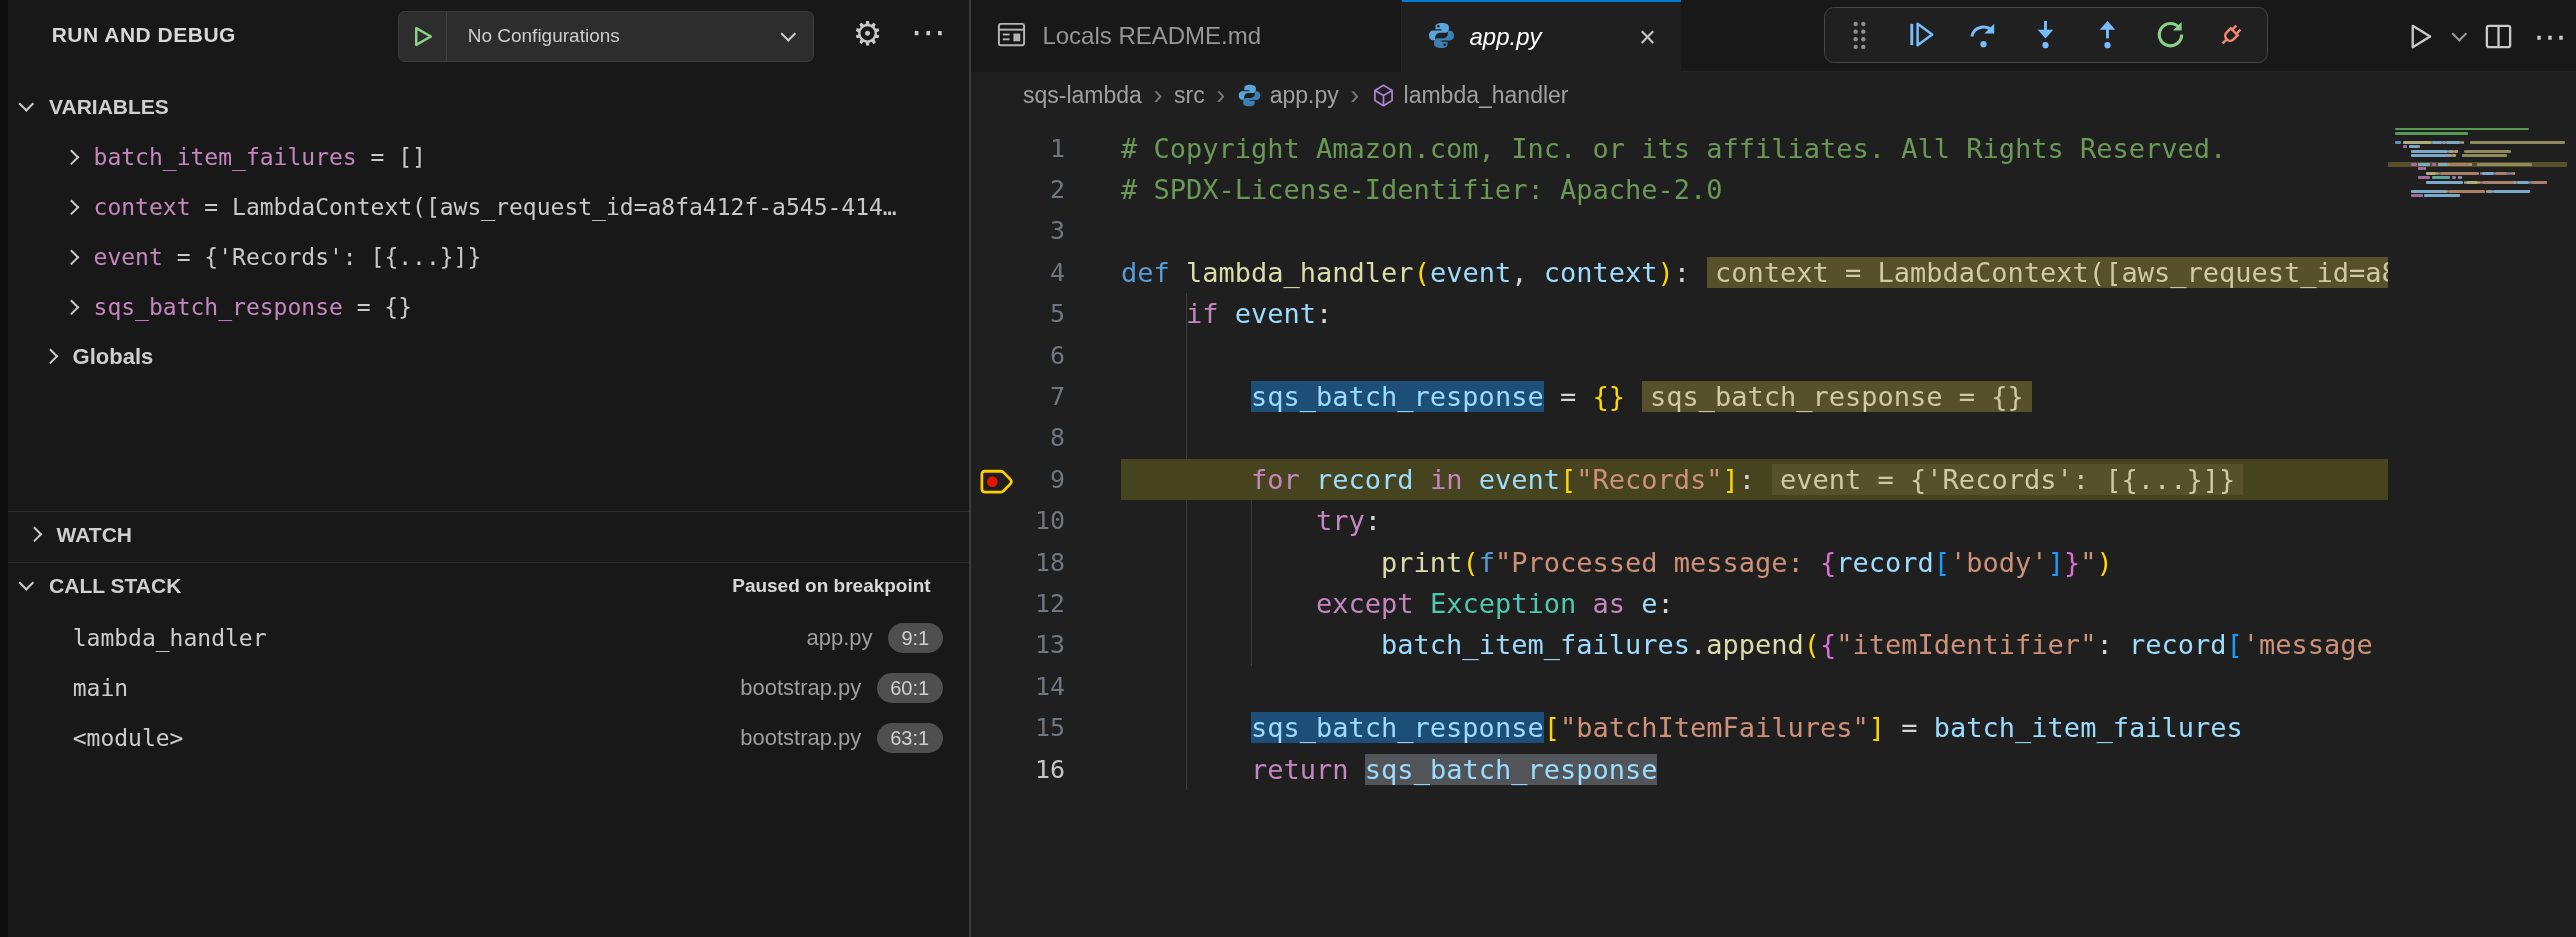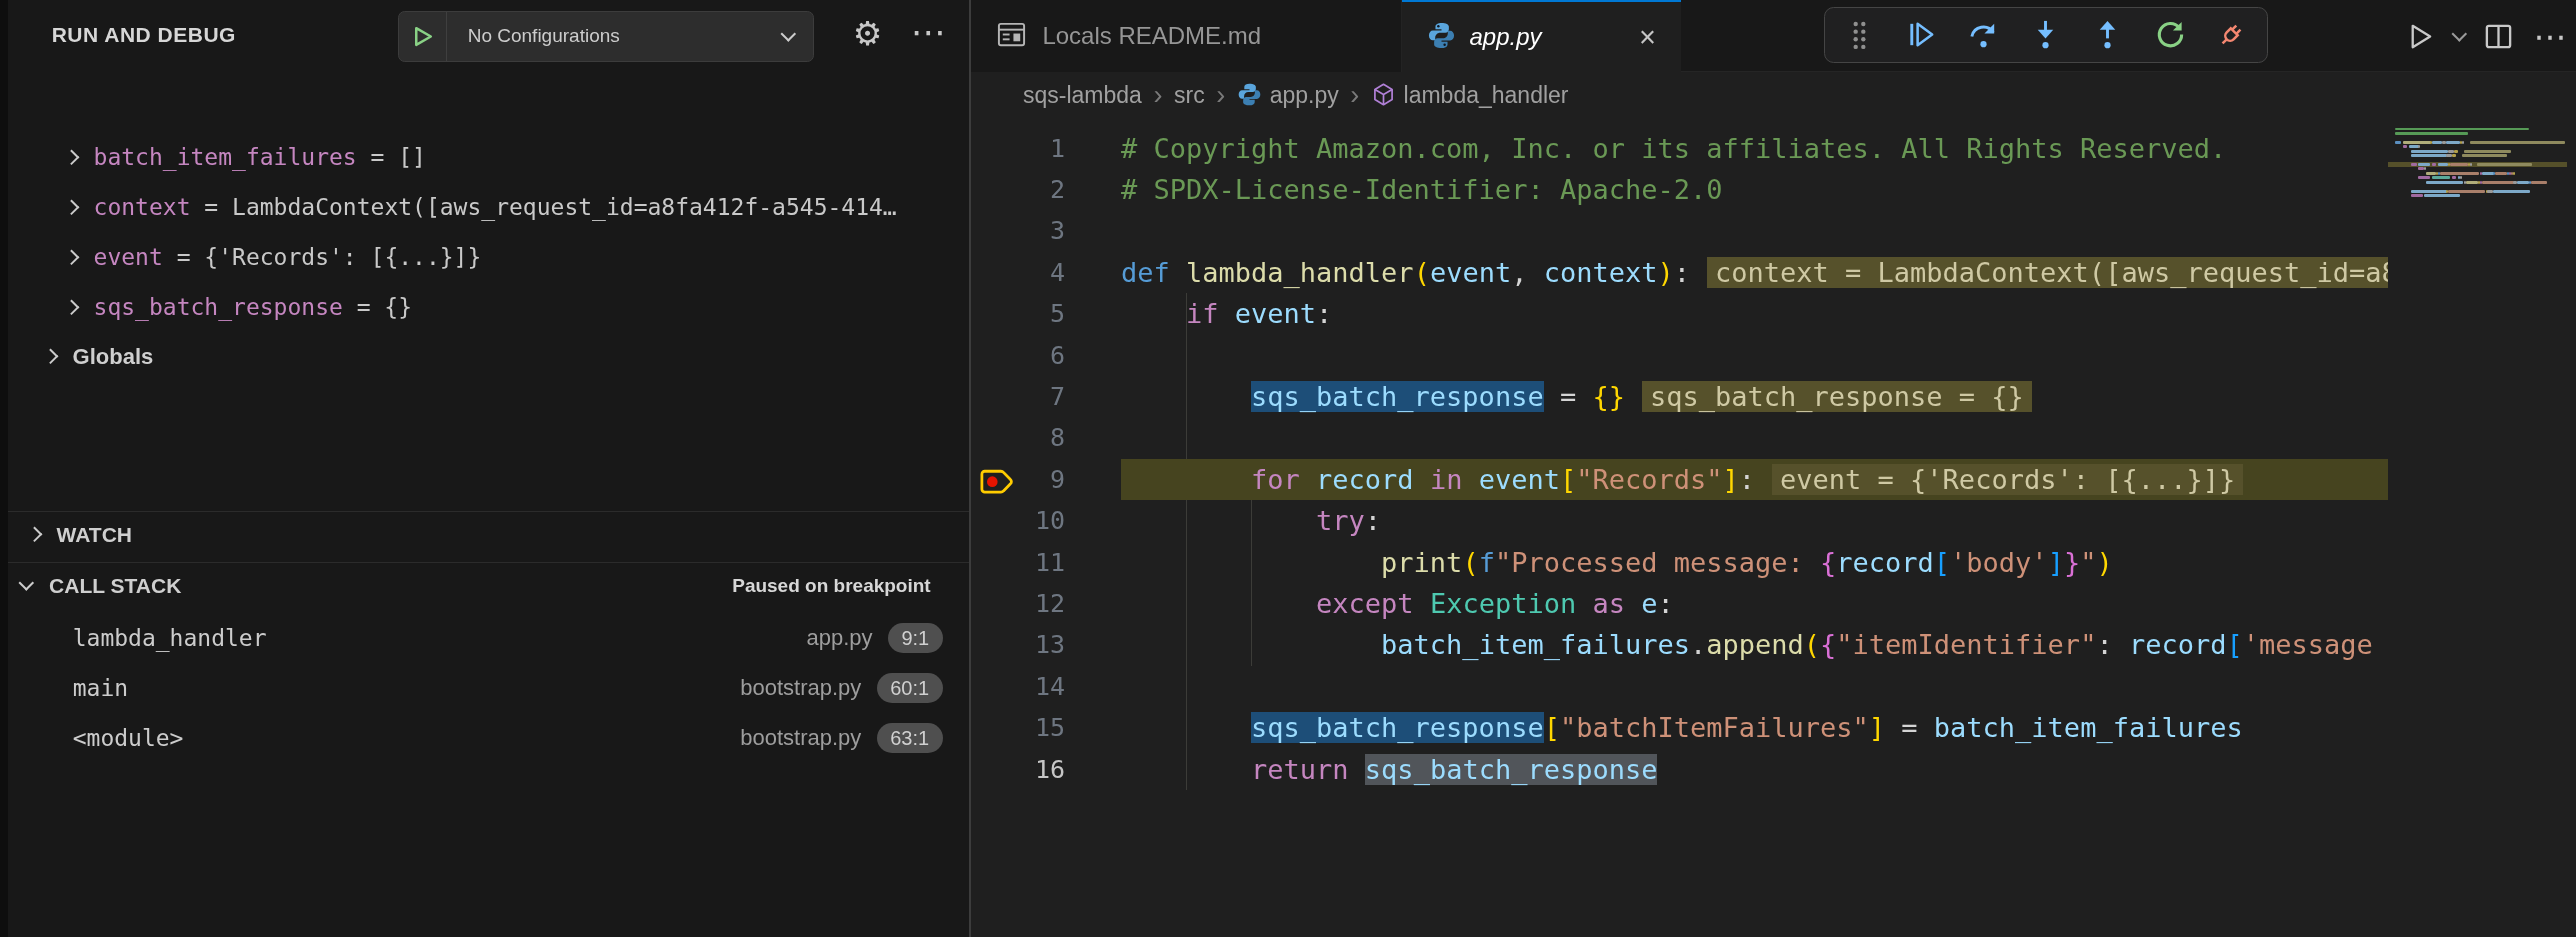--- a/index.html
+++ b/index.html
@@ -56,21 +56,21 @@
   .tab .close{margin-left:auto;font-size:29px;color:#c5c5c5;padding-left:17.3px;cursor:pointer}
 
   #dbg-toolbar{position:absolute;left:853px;top:6.7px;height:56px;background:#202021;border:1px solid #454545;border-radius:9.6px;display:flex;align-items:center;padding:0 15.4px;gap:23px}
   .dbg-btn{width:39px;height:39px;display:flex;align-items:center;justify-content:center;cursor:pointer}
   #grip{cursor:grab}
 
   #ed-actions{position:absolute;right:9.6px;top:0;height:72px;display:flex;align-items:center;gap:19px}
   #ed-actions .abtn{display:flex;align-items:center;justify-content:center;cursor:pointer}
 
   #breadcrumb{position:absolute;left:0;top:72px;width:100%;height:46px;display:flex;align-items:center;padding-left:52px;background:#1f1f1f}
-  .bc-item{font-size:23px;color:#a0a0a0;display:flex;gap:7.7px;cursor:pointer}
+  .bc-item{font-size:23px;color:#a0a0a0;display:flex;align-items:center;gap:7.7px;cursor:pointer}
   .bc-sep{font-size:27px;color:#7a7a7a;margin:0 11.6px;line-height:1}
 
   
   #code-wrap{position:absolute;left:0;top:118px;width:1417px;height:819px;overflow:hidden}
   .cl{position:absolute;left:0;width:100%;height:41px}
   .cl-bg{position:absolute;left:150px;right:0;top:0;height:41px;background:#46441f}
   .gut{position:absolute;left:0;top:0;width:150px;height:41px}
   .ln{position:absolute;right:56px;top:0;font-family:"DejaVu Sans Mono",monospace;font-size:25px;line-height:41px;color:#6e7681}
   .ln.bright{color:#c6c6c6}
   .bp{position:absolute;left:7.7px;top:2.9px}
@@ -102,20 +102,24 @@
             <path d="M6 4l14 8-14 8z" fill="none" stroke="#89D185" stroke-width="2.4" stroke-linejoin="round"></path>
           </svg>
       </span>
       <span class="lbl">No Configurations</span>
       <span class="chev-wrap"><span class="chev down"></span></span>
     </div>
     <span id="gear" class="uicon">⚙</span>
     <span id="sb-more" class="uicon">⋯</span>
   </div>
 
+  <div class="sect-head" style="top:84px">
+    <span style="margin-left:13.5px"><span class="chev down"></span></span>
+    <span class="t">VARIABLES</span>
+  </div>
 
   <div id="variables-body">
       <div class="row52 mono" style="cursor: pointer; overflow: hidden; white-space: nowrap; padding-right: 29px;">
         <span style="margin-left: 58px;"><span class="chev right"></span></span>
         <span class="var-name" style="margin-left: 17.3px;">batch_item_failures</span>
         <span class="var-val"> = []</span>
       </div>
       <div class="row52 mono" style="cursor: pointer; overflow: hidden; white-space: nowrap; padding-right: 29px;">
         <span style="margin-left: 58px;"><span class="chev right"></span></span>
         <span class="var-name" style="margin-left: 17.3px;">context</span>
@@ -374,21 +378,21 @@
           <div class="ct"><span class="tk-p">        </span><span class="tk-kc">for</span><span class="tk-p"> </span><span class="tk-v">record</span><span class="tk-p"> </span><span class="tk-kc">in</span><span class="tk-p"> </span><span class="tk-v">event</span><span class="tk-b1">[</span><span class="tk-s">"Records"</span><span class="tk-b1">]</span><span class="tk-p">:</span><span class="inline-val">event = {'Records': [{...}]}</span></div>
         </div>
         <div class="cl" style="top: 382px;">
           <div class="gut">
             <span class="ln">10</span>
           </div>
           <div class="ct"><span class="tk-p">            </span><span class="tk-kc">try</span><span class="tk-p">:</span></div>
         </div>
         <div class="cl" style="top: 424px;">
           <div class="gut">
-            <span class="ln">11</span>
+            <span class="ln">18</span>
           </div>
           <div class="ct"><span class="tk-p">                </span><span class="tk-fn">print</span><span class="tk-b1">(</span><span class="tk-kb">f</span><span class="tk-s">"Processed message: </span><span class="tk-b2">{</span><span class="tk-v">record</span><span class="tk-b3">[</span><span class="tk-s">'body'</span><span class="tk-b3">]</span><span class="tk-b2">}</span><span class="tk-s">"</span><span class="tk-b1">)</span></div>
         </div>
         <div class="cl" style="top: 465px;">
           <div class="gut">
             <span class="ln">12</span>
           </div>
           <div class="ct"><span class="tk-p">            </span><span class="tk-kc">except</span><span class="tk-p"> </span><span class="tk-cl">Exception</span><span class="tk-p"> </span><span class="tk-kc">as</span><span class="tk-p"> </span><span class="tk-v">e</span><span class="tk-p">:</span></div>
         </div>
         <div class="cl" style="top: 506px;">

